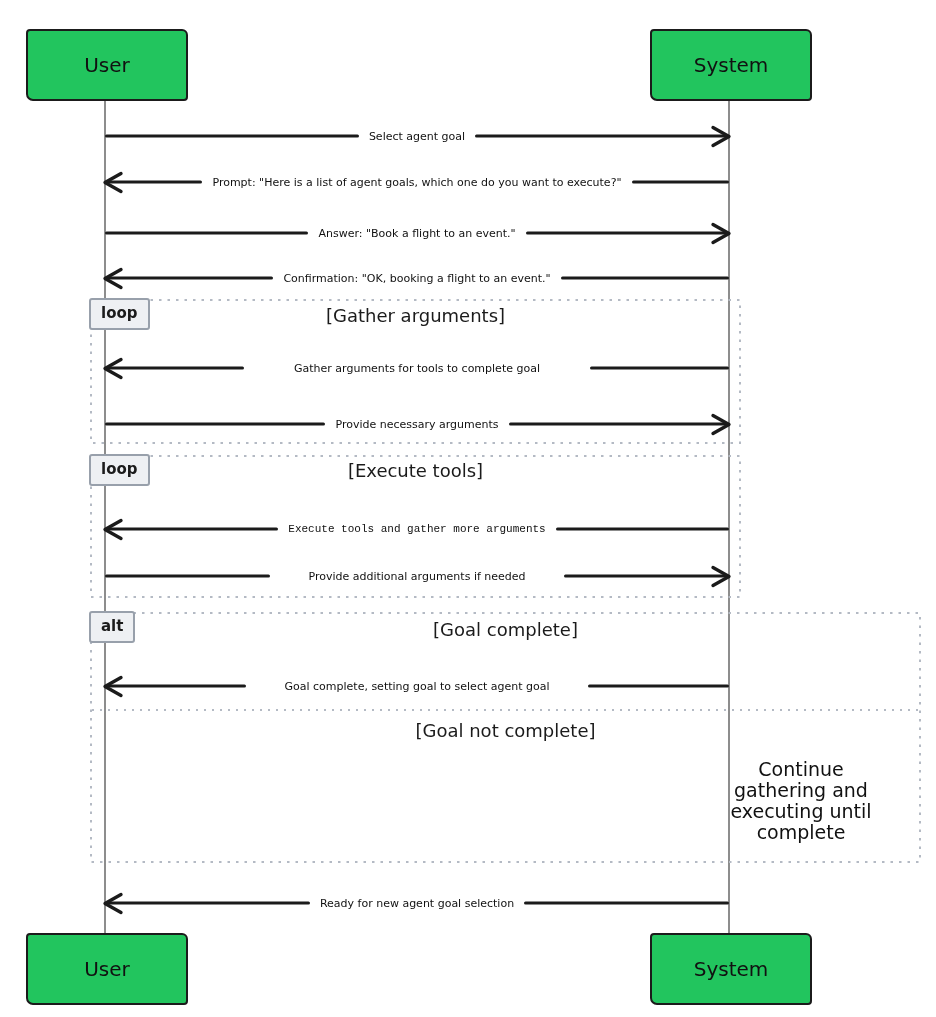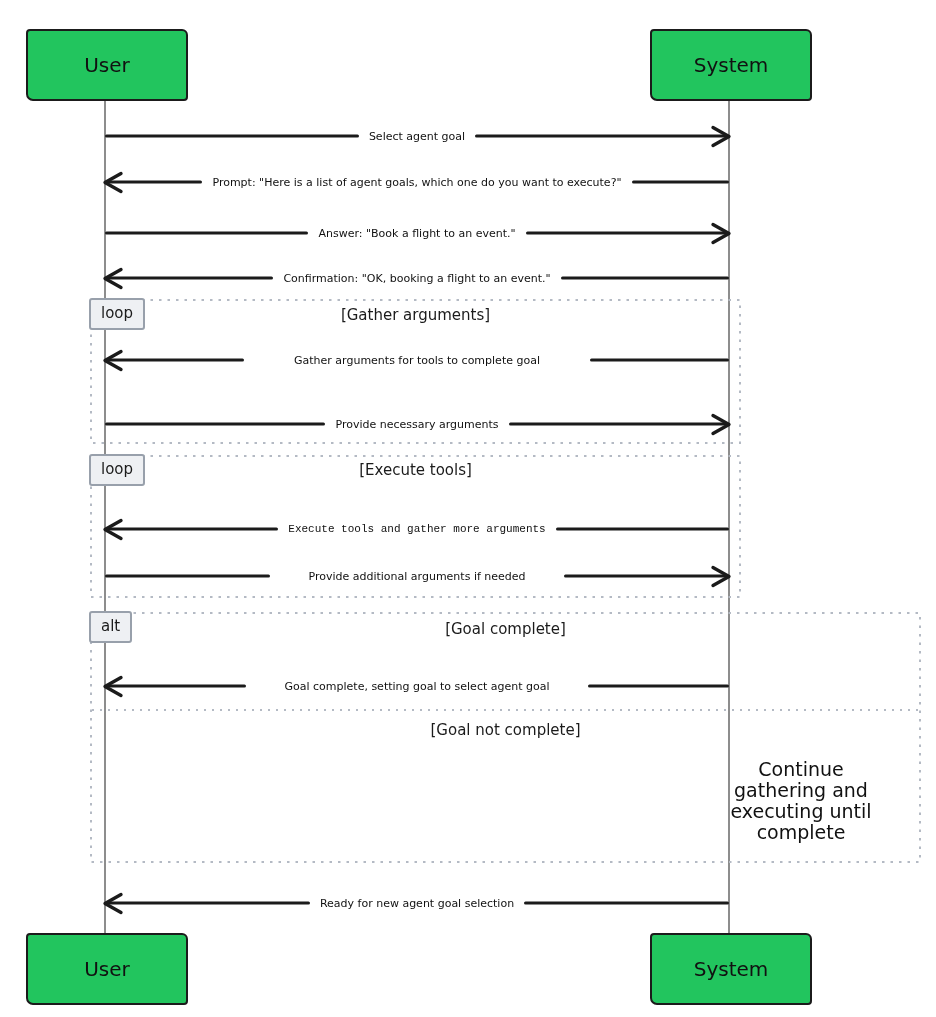--- a/index.html
+++ b/index.html
@@ -16,25 +16,25 @@
     border:2.6px solid #1b1b1b; border-radius:4px 6px 4px 7px;
     display:flex; align-items:center; justify-content:center;
     font-size:20px; z-index:3;
   }
   
   .frame { position:absolute; z-index:1; }
   .frame svg.frame-border { position:absolute; left:0; top:0; }
   .frame-tag {
     position:absolute; left:-1px; top:-1px;
     background:#eef0f3; border:2px solid #98a0ab; border-radius:3px;
-    padding:3px 10px 5px; font-size:15px; line-height:20px; color:#1b1b1b; z-index:2;
+    padding:3px 10px 5px; font-size:15px; line-height:20px; color:#1b1b1b; z-index:2;font-weight:bold;
   }
   .frame-cond {
     position:absolute; left:0; right:0; text-align:center;
-    font-size:15px; line-height:21px; color:#1b1b1b;
+    font-size:18px; line-height:21px; color:#1b1b1b;
   }
   .alt-divider {
     position:absolute; left:2px; right:2px; height:2px;
     background:repeating-linear-gradient(90deg,#b4bac4 0 2.5px,transparent 2.5px 8px);
   }
   
   .msg {
     position:absolute; left:105px; width:624px;
     display:flex; align-items:center; transform:translateY(-50%); z-index:2;
   }
@@ -116,21 +116,21 @@
 
   <div class="msg rtl" style="top:278px;">
     <svg class="head" width="24" height="24">
         <path d="M19 3 L3 12 L19 21" fill="none" stroke="#1b1b1b" stroke-width="3.4" stroke-linecap="round" stroke-linejoin="round"></path>
       </svg>
     <div class="line"></div>
     <div class="mlabel">Confirmation: "OK, booking a flight to an event."</div>
     <div class="line"></div>
   </div>
 
-  <div class="msg rtl" style="top:360px;gap:40px;">
+  <div class="msg rtl" style="top:368px;gap:40px;">
     <svg class="head" width="24" height="24">
         <path d="M19 3 L3 12 L19 21" fill="none" stroke="#1b1b1b" stroke-width="3.4" stroke-linecap="round" stroke-linejoin="round"></path>
       </svg>
     <div class="line"></div>
     <div class="mlabel">Gather arguments for tools to complete goal</div>
     <div class="line"></div>
   </div>
 
   <div class="msg ltr" style="top:424px;">
     <div class="line"></div>

